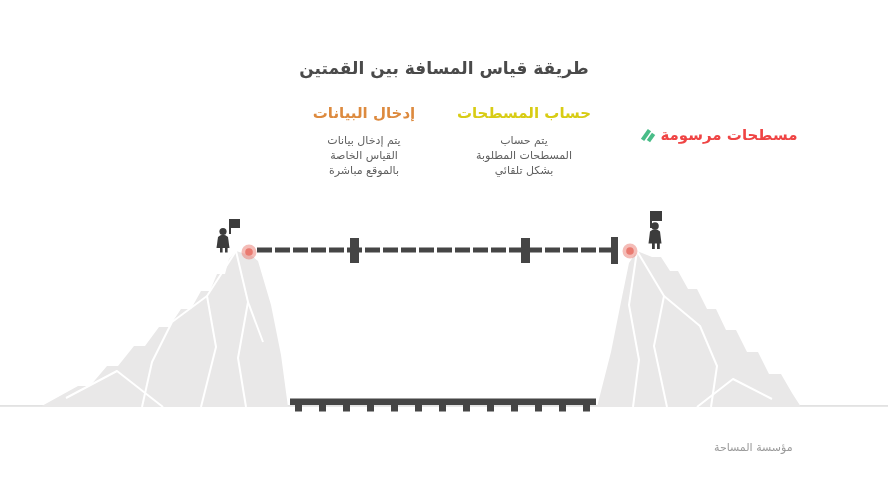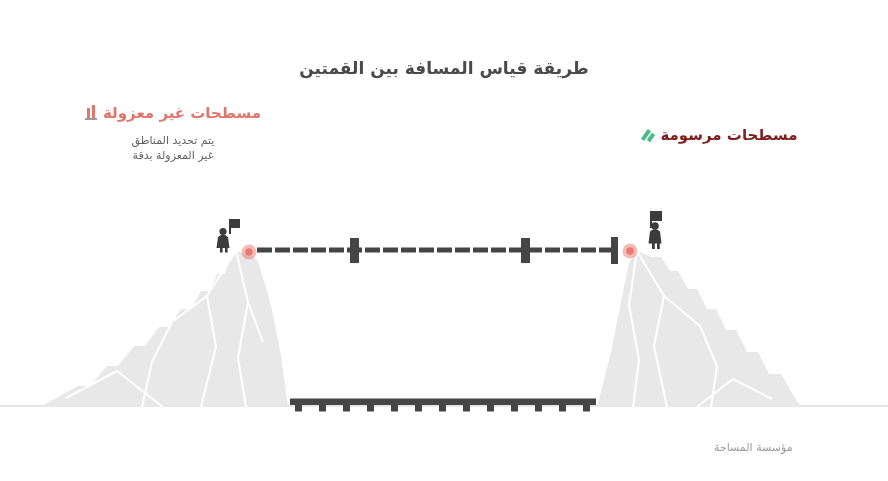--- a/index.html
+++ b/index.html
@@ -61,40 +61,46 @@
     white-space:nowrap;
   }
 </style>
 </head>
 <body>
 
 <div class="canvas">
 
   <div class="title" dir="rtl">طريقة قياس المسافة بين القمتين</div>
 
-  <div class="step step-red">
+
+  <div class="step step-orange">
     <div class="label" dir="rtl">
-      <span style="color: rgb(224, 117, 110);">مسطحات غير معزولة</span>
-      <span class="mini-icon icon-measure">
-          <i class="b1"></i>
-          <i class="b2"></i>
-          <i class="b3"></i>
-        </span>
+      <span style="color: rgb(221, 138, 62);">إدخال البيانات</span>
     </div>
     <div class="desc" dir="rtl">
-      <div>يتم تحديد المناطق</div>
-      <div>غير المعزولة بدقة</div>
+      <div>يتم إدخال بيانات</div>
+      <div>القياس الخاصة</div>
+      <div>بالموقع مباشرة</div>
     </div>
   </div>
 
-
+  <div class="step step-yellow">
+    <div class="label" dir="rtl">
+      <span style="color: rgb(216, 204, 20);">حساب المسطحات</span>
+    </div>
+    <div class="desc" dir="rtl">
+      <div>يتم حساب</div>
+      <div>المسطحات المطلوبة</div>
+      <div>بشكل تلقائي</div>
+    </div>
+  </div>
 
   <div class="step step-green">
     <div class="label" dir="rtl">
-      <span style="color: #7f1d1d;">مسطحات مرسومة</span>
+      <span style="color: #ef4444;">مسطحات مرسومة</span>
       <span class="mini-icon icon-pencil">
           <i class="b1"></i>
           <i class="b2"></i>
         </span>
     </div>
   </div>
 
   <svg class="scene" viewBox="0 0 888 481">
 
     <rect class="groundline" x="0" y="405" width="888" height="1.8"></rect>

